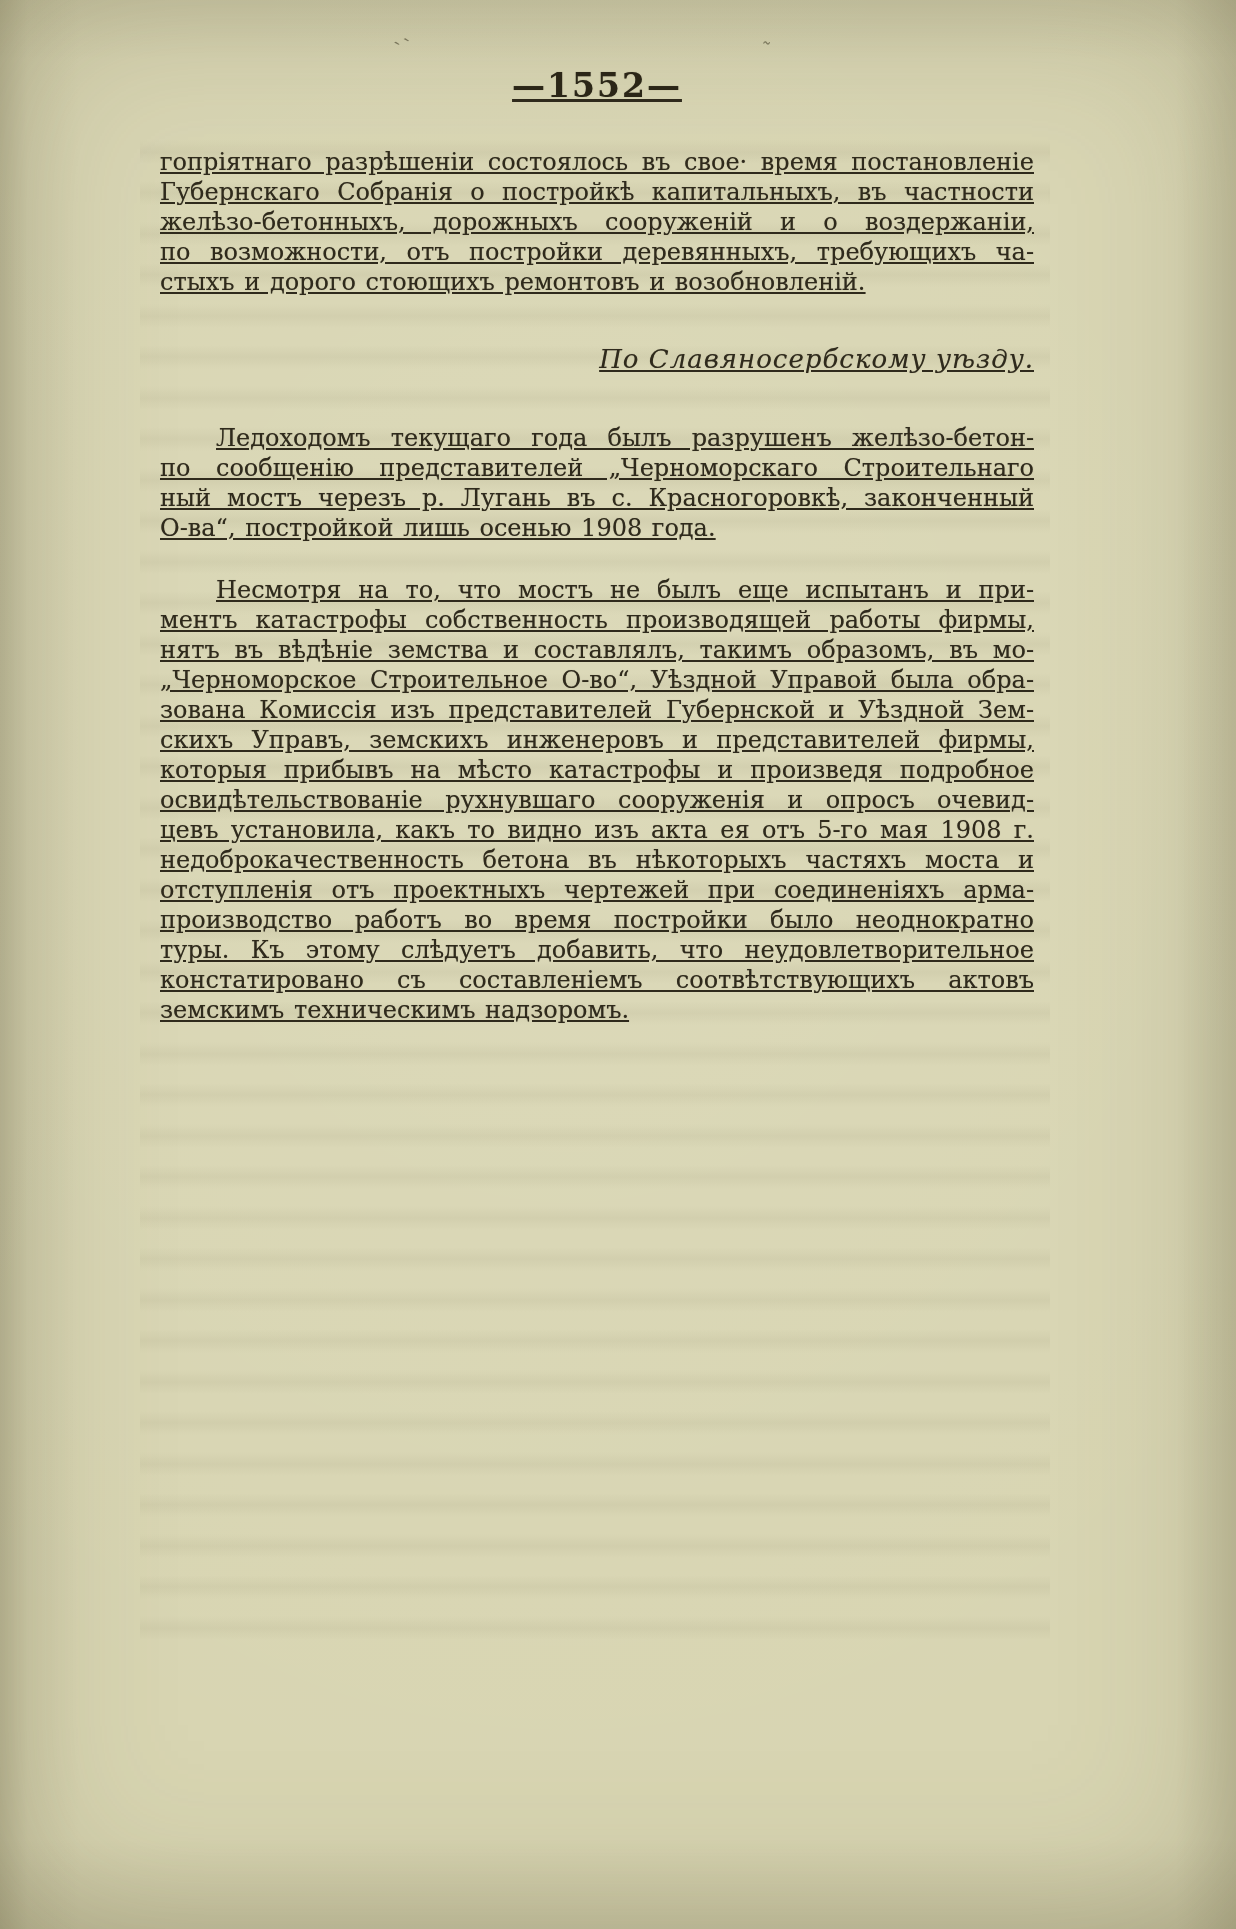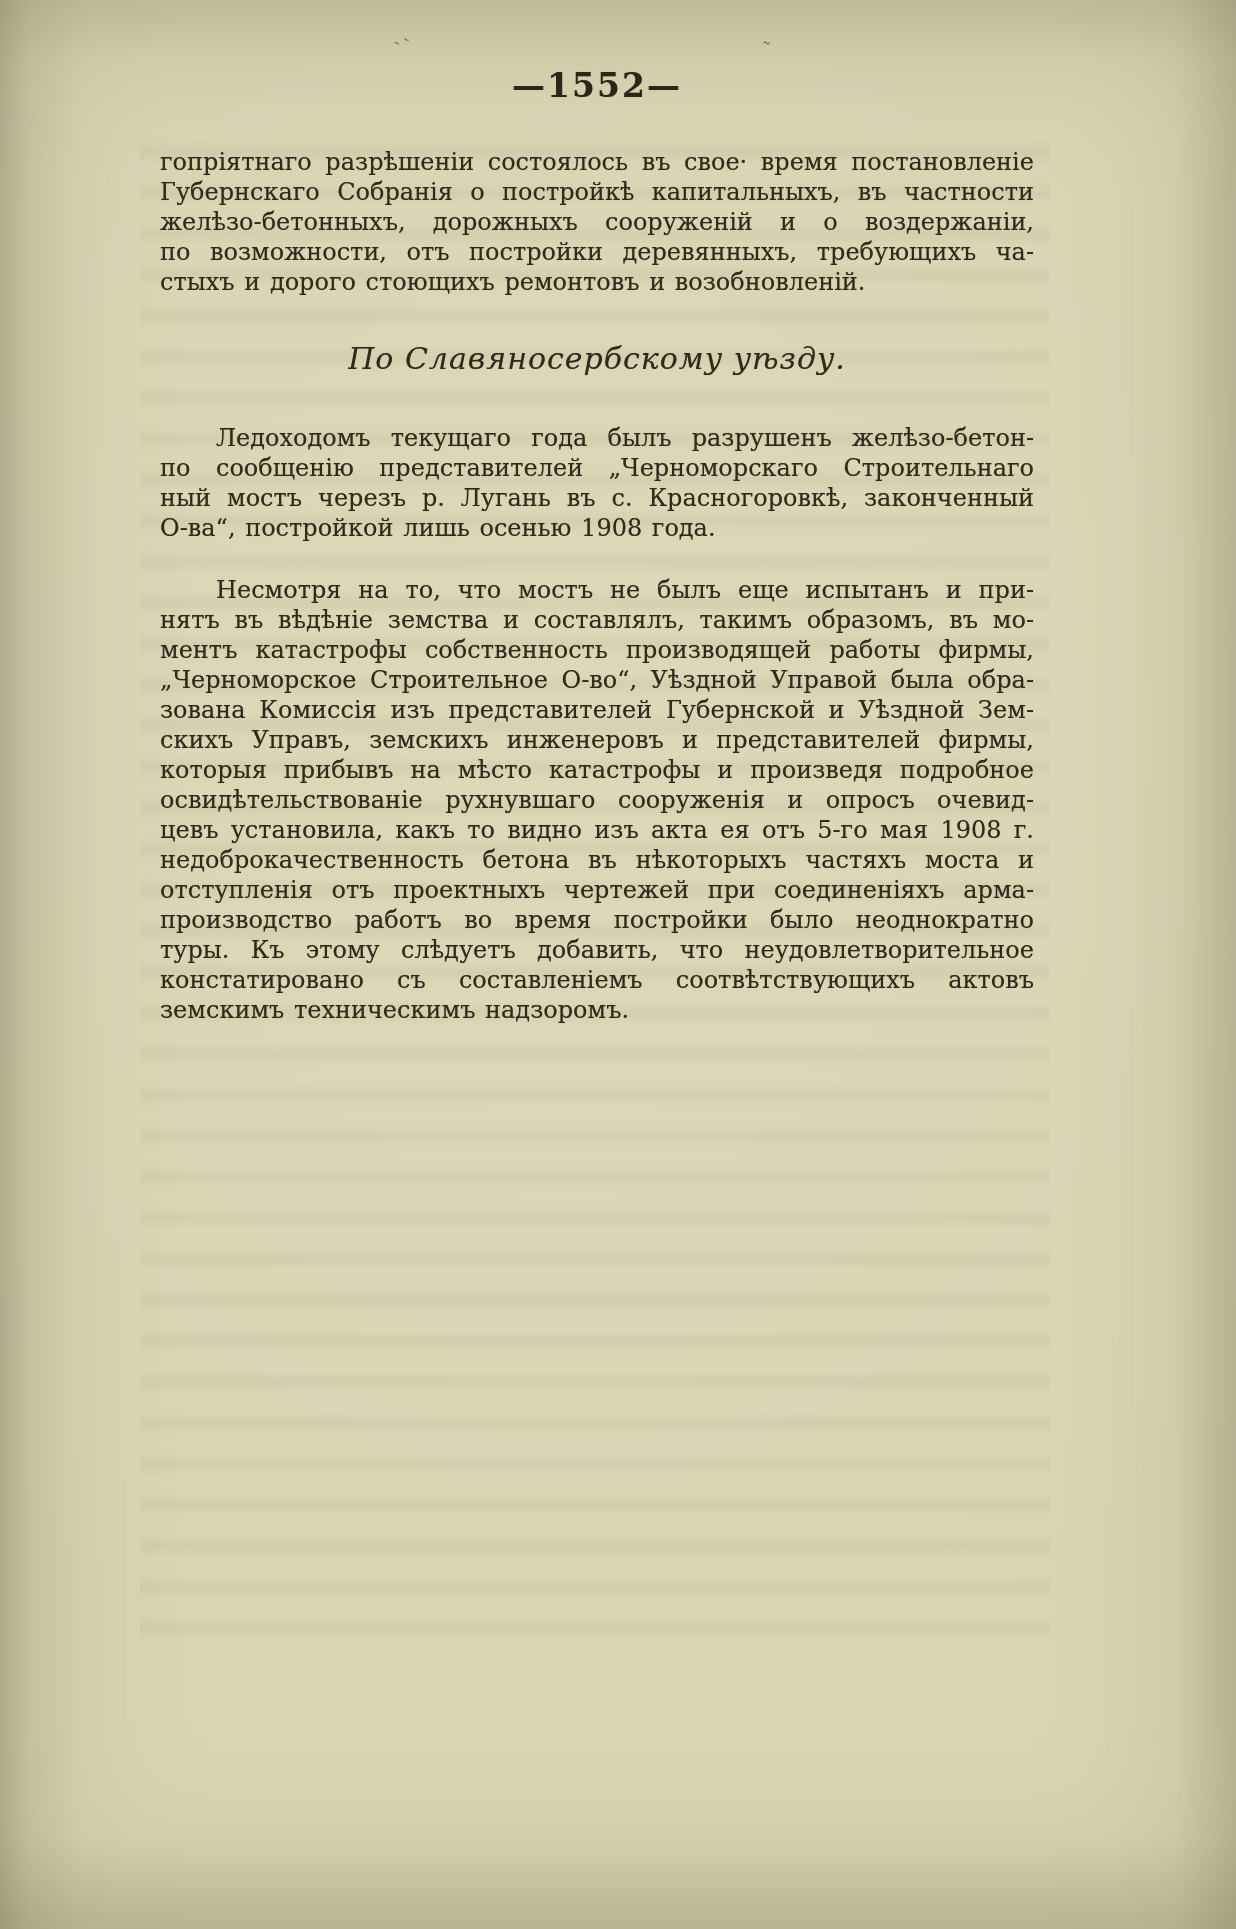--- a/index.html
+++ b/index.html
@@ -32,20 +32,21 @@
       rgba(108,102,70,0.00) 24px,
       rgba(108,102,70,0.00) 41px);
     pointer-events: none;
   }
   .artifact { position:absolute; color: rgba(55,50,30,0.55); font-size: 20px; }
   .text-col {
     position: absolute;
     left: 160px;
     top: 66px;
     width: 874px;
+    text-decoration: underline;
   }
   .page-number {
     text-align: center;
     font-size: 33px;
     font-weight: 700;
     letter-spacing: 2px;
     color: #2b2617;
     margin-bottom: 42px;
     text-shadow: 0 0 1px rgba(43,38,23,0.35);
   }
@@ -57,23 +58,23 @@
     text-align: justify;
     text-align-last: justify;
     word-spacing: 2px;
     text-shadow: 0 0 0.7px rgba(47,42,28,0.45);
     white-space: normal;
   }
   .line-last { text-align-last: left; }
   .line-indent { text-indent: 56px; }
   .heading {
     margin: 44px 0 46px 0;
-    text-align: center;
+    text-align: right;
     font-style: italic;
-    font-size: 30px;
+    font-size: 26px;
     line-height: 36px;
     letter-spacing: 1px;
     text-shadow: 0 0 0.7px rgba(47,42,28,0.40);
   }
 </style>
 </head>
 <body>
 
 <div class="page">
   <div class="ghost"></div>
@@ -94,22 +95,22 @@
     <div class="heading">По Славяносербскому уѣзду.</div>
 
     <div class="para">
         <div class="line line-indent">Ледоходомъ текущаго года былъ разрушенъ желѣзо-бетон-</div>
         <div class="line">по сообщенію представителей „Черноморскаго Строительнаго</div>
         <div class="line">ный мостъ черезъ р. Лугань въ с. Красногоровкѣ, законченный</div>
         <div class="line line-last">О-ва“, постройкой лишь осенью 1908 года.</div>
       </div>
     <div class="para">
         <div class="line line-indent">Несмотря на то, что мостъ не былъ еще испытанъ и при-</div>
+        <div class="line">ментъ катастрофы собственность производящей работы фирмы,</div>
         <div class="line">нятъ въ вѣдѣніе земства и составлялъ, такимъ образомъ, въ мо-</div>
-        <div class="line">ментъ катастрофы собственность производящей работы фирмы,</div>
         <div class="line">„Черноморское Строительное О-во“, Уѣздной Управой была обра-</div>
         <div class="line">зована Комиссія изъ представителей Губернской и Уѣздной Зем-</div>
         <div class="line">скихъ Управъ, земскихъ инженеровъ и представителей фирмы,</div>
         <div class="line">которыя прибывъ на мѣсто катастрофы и произведя подробное</div>
         <div class="line">освидѣтельствованіе рухнувшаго сооруженія и опросъ очевид-</div>
         <div class="line">цевъ установила, какъ то видно изъ акта ея отъ 5-го мая 1908 г.</div>
         <div class="line">недоброкачественность бетона въ нѣкоторыхъ частяхъ моста и</div>
         <div class="line">отступленія отъ проектныхъ чертежей при соединеніяхъ арма-</div>
         <div class="line">производство работъ во время постройки было неоднократно</div>
         <div class="line">туры. Къ этому слѣдуетъ добавить, что неудовлетворительное</div>

